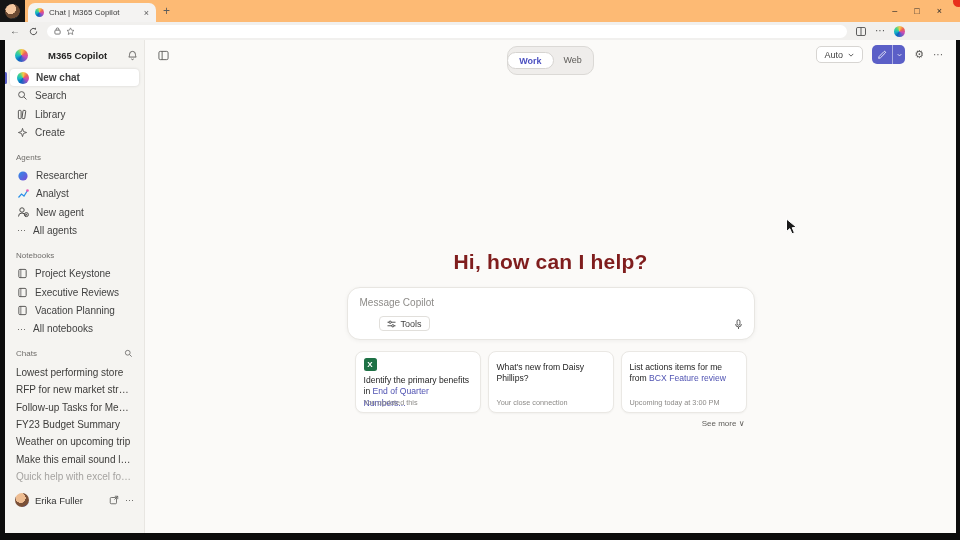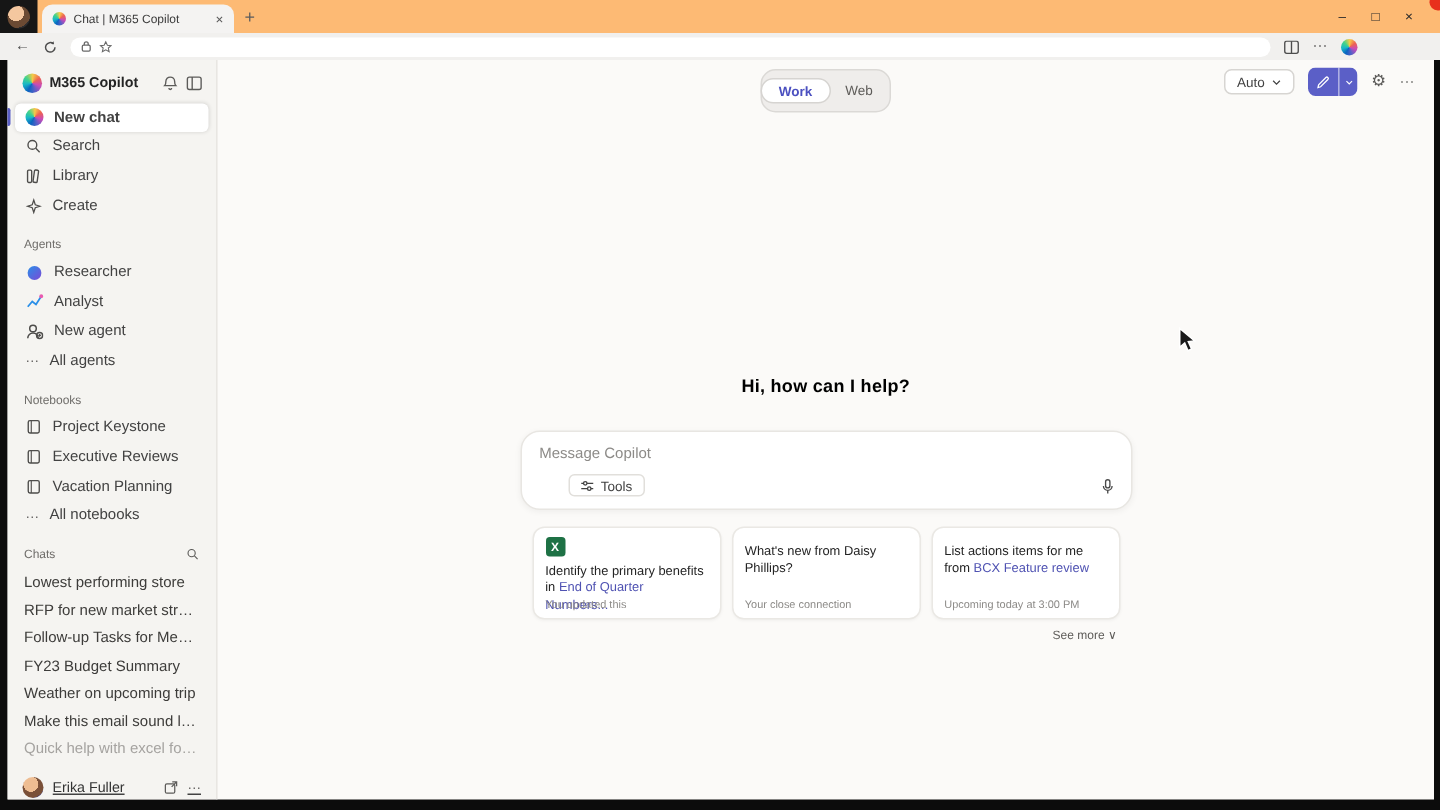--- a/index.html
+++ b/index.html
@@ -23,47 +23,47 @@
   .tb-glyph { font-size:10px; color:#4c4c4c; line-height:1; }
   .addr-pill { flex:1; max-width:800px; height:13px; background:#ffffff; border-radius:7px; display:flex; align-items:center; gap:5px; padding:0 7px; font-size:8px; color:#4a4a4a; }
   .addr-url { flex:1; white-space:nowrap; overflow:hidden; }
   .tb-icon svg { display:block; }
 
   
   .app { position:absolute; top:40px; left:5px; right:4px; bottom:7px; background:#fbfaf8; display:flex; overflow:hidden; }
 
   
   .sidebar { width:140px; flex:none; background:#f5f4f1; border-right:1px solid #e8e6e2; display:flex; flex-direction:column; font-size:10px; color:#424242; }
-  .brand-row { display:flex; align-items:center; gap:5px; padding:9px 9px 7px 10px; }
+  .brand-row { display:flex; align-items:center; gap:20px; padding:9px 9px 7px 10px; }
   .brand-label { flex:1; font-size:9.5px; font-weight:700; color:#242424; white-space:nowrap; }
   .side-icon { color:#5c5b59; display:flex; }
   .nav-item { display:flex; align-items:center; gap:7px; height:19px; padding:0 7px; margin:0 5px 1px; border-radius:4px; white-space:nowrap; }
   .nav-item.active { background:#ffffff; font-weight:700; box-shadow:0 0 3px rgba(0,0,0,.14); position:relative; }
   .nav-item.active::before { content:""; position:absolute; left:-6px; top:3px; width:3px; height:12px; border-radius:2px; background:#5b5fc7; }
   .section-label { font-size:8px; color:#6f6d6a; padding:11px 11px 5px; display:flex; align-items:center; }
   .chat-item { height:19px; line-height:19px; padding:0 11px; white-space:nowrap; overflow:hidden; text-overflow:ellipsis; color:#3d3c3a; }
   .chat-item.dim { color:#a5a3a0; }
-  .sidebar-footer { margin-top:auto; display:flex; align-items:center; gap:6px; padding:9px 10px 1px;text-decoration:underline; }
+  .sidebar-footer { margin-top:auto; display:flex; align-items:center; gap:6px; padding:9px 10px 26px; }
   .user-avatar { width:14px; height:14px; border-radius:50%; background:radial-gradient(circle at 40% 35%, #eebd92 0 40%, #7a5038 41% 72%, #4b3a5e 73%); flex:none; }
   .user-name { flex:1; font-size:9.5px; color:#333; white-space:nowrap; overflow:hidden; }
 
   
   .main { flex:1; position:relative; }
   .mode-toggle-wrap { position:absolute; top:6px; left:0; right:0; display:flex; justify-content:center; }
   .mode-toggle { display:flex; align-items:center; height:29px; background:#efedeb; border:1px solid #dbd9d6; border-radius:10px; }
   .mode-seg { padding:0 11px; font-size:9px; color:#5d5b58; line-height:15px; }
   .mode-seg.selected { background:#ffffff; color:#4b50c0; font-weight:700; border-radius:9px; height:17px; line-height:17px; margin:-1px; border:1px solid #d6d4d1; }
   .header-right { position:absolute; right:13px; top:5px; display:flex; align-items:center; gap:9px; }
   .auto-btn { display:flex; align-items:center; gap:5px; height:17px; padding:0 8px; background:#fff; border:1px solid #d7d5d2; border-radius:5px; font-size:9px; color:#424242; }
   .compose-split { display:flex; height:19px; border-radius:5px; overflow:hidden; }
   .compose-main { width:21px; background:#5b5fc7; display:flex; align-items:center; justify-content:center; border-right:1px solid rgba(255,255,255,.5); }
   .compose-caret { width:12px; background:#5b5fc7; display:flex; align-items:center; justify-content:center; }
   .glyph-btn { font-size:10px; color:#5c5b59; line-height:1; }
 
-  .greeting { position:absolute; top:210px; left:0; right:0; text-align:center; font-size:12px; font-weight:700; color:#000000; letter-spacing:.2px; }
+  .greeting { position:absolute; top:210px; left:0; right:0; text-align:center; font-size:21px; font-weight:700; color:#7f1d1d; letter-spacing:.2px; }
 
   .composer { position:absolute; top:247px; left:50%; transform:translateX(-50%); width:408px; height:53px; background:#fff; border:1px solid #e8e6e2; border-radius:13px; box-shadow:0 1px 4px rgba(0,0,0,.05); }
   .composer-ph { position:absolute; left:12px; top:9px; font-size:10px; color:#8d8b88; }
   .tools-chip { position:absolute; left:31px; bottom:8px; display:flex; align-items:center; gap:5px; height:15px; padding:0 7px; border:1px solid #e1dfdb; border-radius:4px; font-size:9px; color:#424242; background:#fff; }
   .mic-btn { position:absolute; right:11px; bottom:9px; display:flex; }
 
   .suggestions { position:absolute; top:311px; left:50%; transform:translateX(-50%); width:392px; }
   .cards { display:flex; gap:7px; }
   .card { width:126px; height:62px; background:#fff; border:1px solid #eae8e4; border-radius:8px; padding:6px 8px; position:relative; box-shadow:0 1px 2px rgba(0,0,0,.04); }
   .card-title { font-size:8.6px; line-height:1.32; color:#242424; margin-top:4px; }

